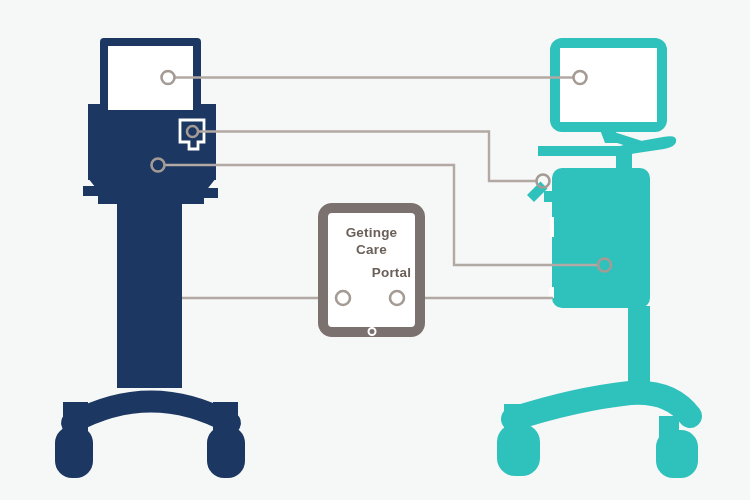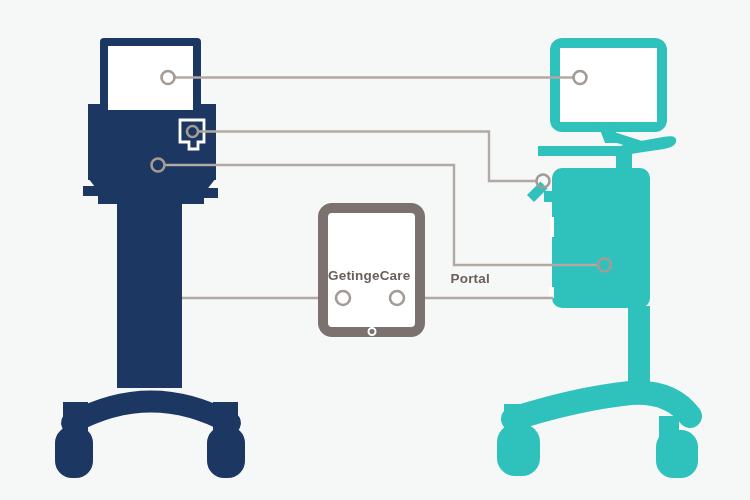--- a/index.html
+++ b/index.html
@@ -35,20 +35,21 @@
     box-sizing: border-box;
     background: #ffffff;
     border: 10px solid #7b716e;
     border-radius: 14px;
     z-index: 3;
   }
   .tablet-screen {
     position: absolute;
     left: 0; top: 0; right: 0; bottom: 0;
     display: flex;
+    flex-direction: column;
     align-items: center;
     text-align: center;
     padding-top: 11px;
   }
   .portal-line {
     font-weight: bold;
     font-size: 13.5px;
     line-height: 17px;
     color: #6a6059;
     letter-spacing: 0.2px;

